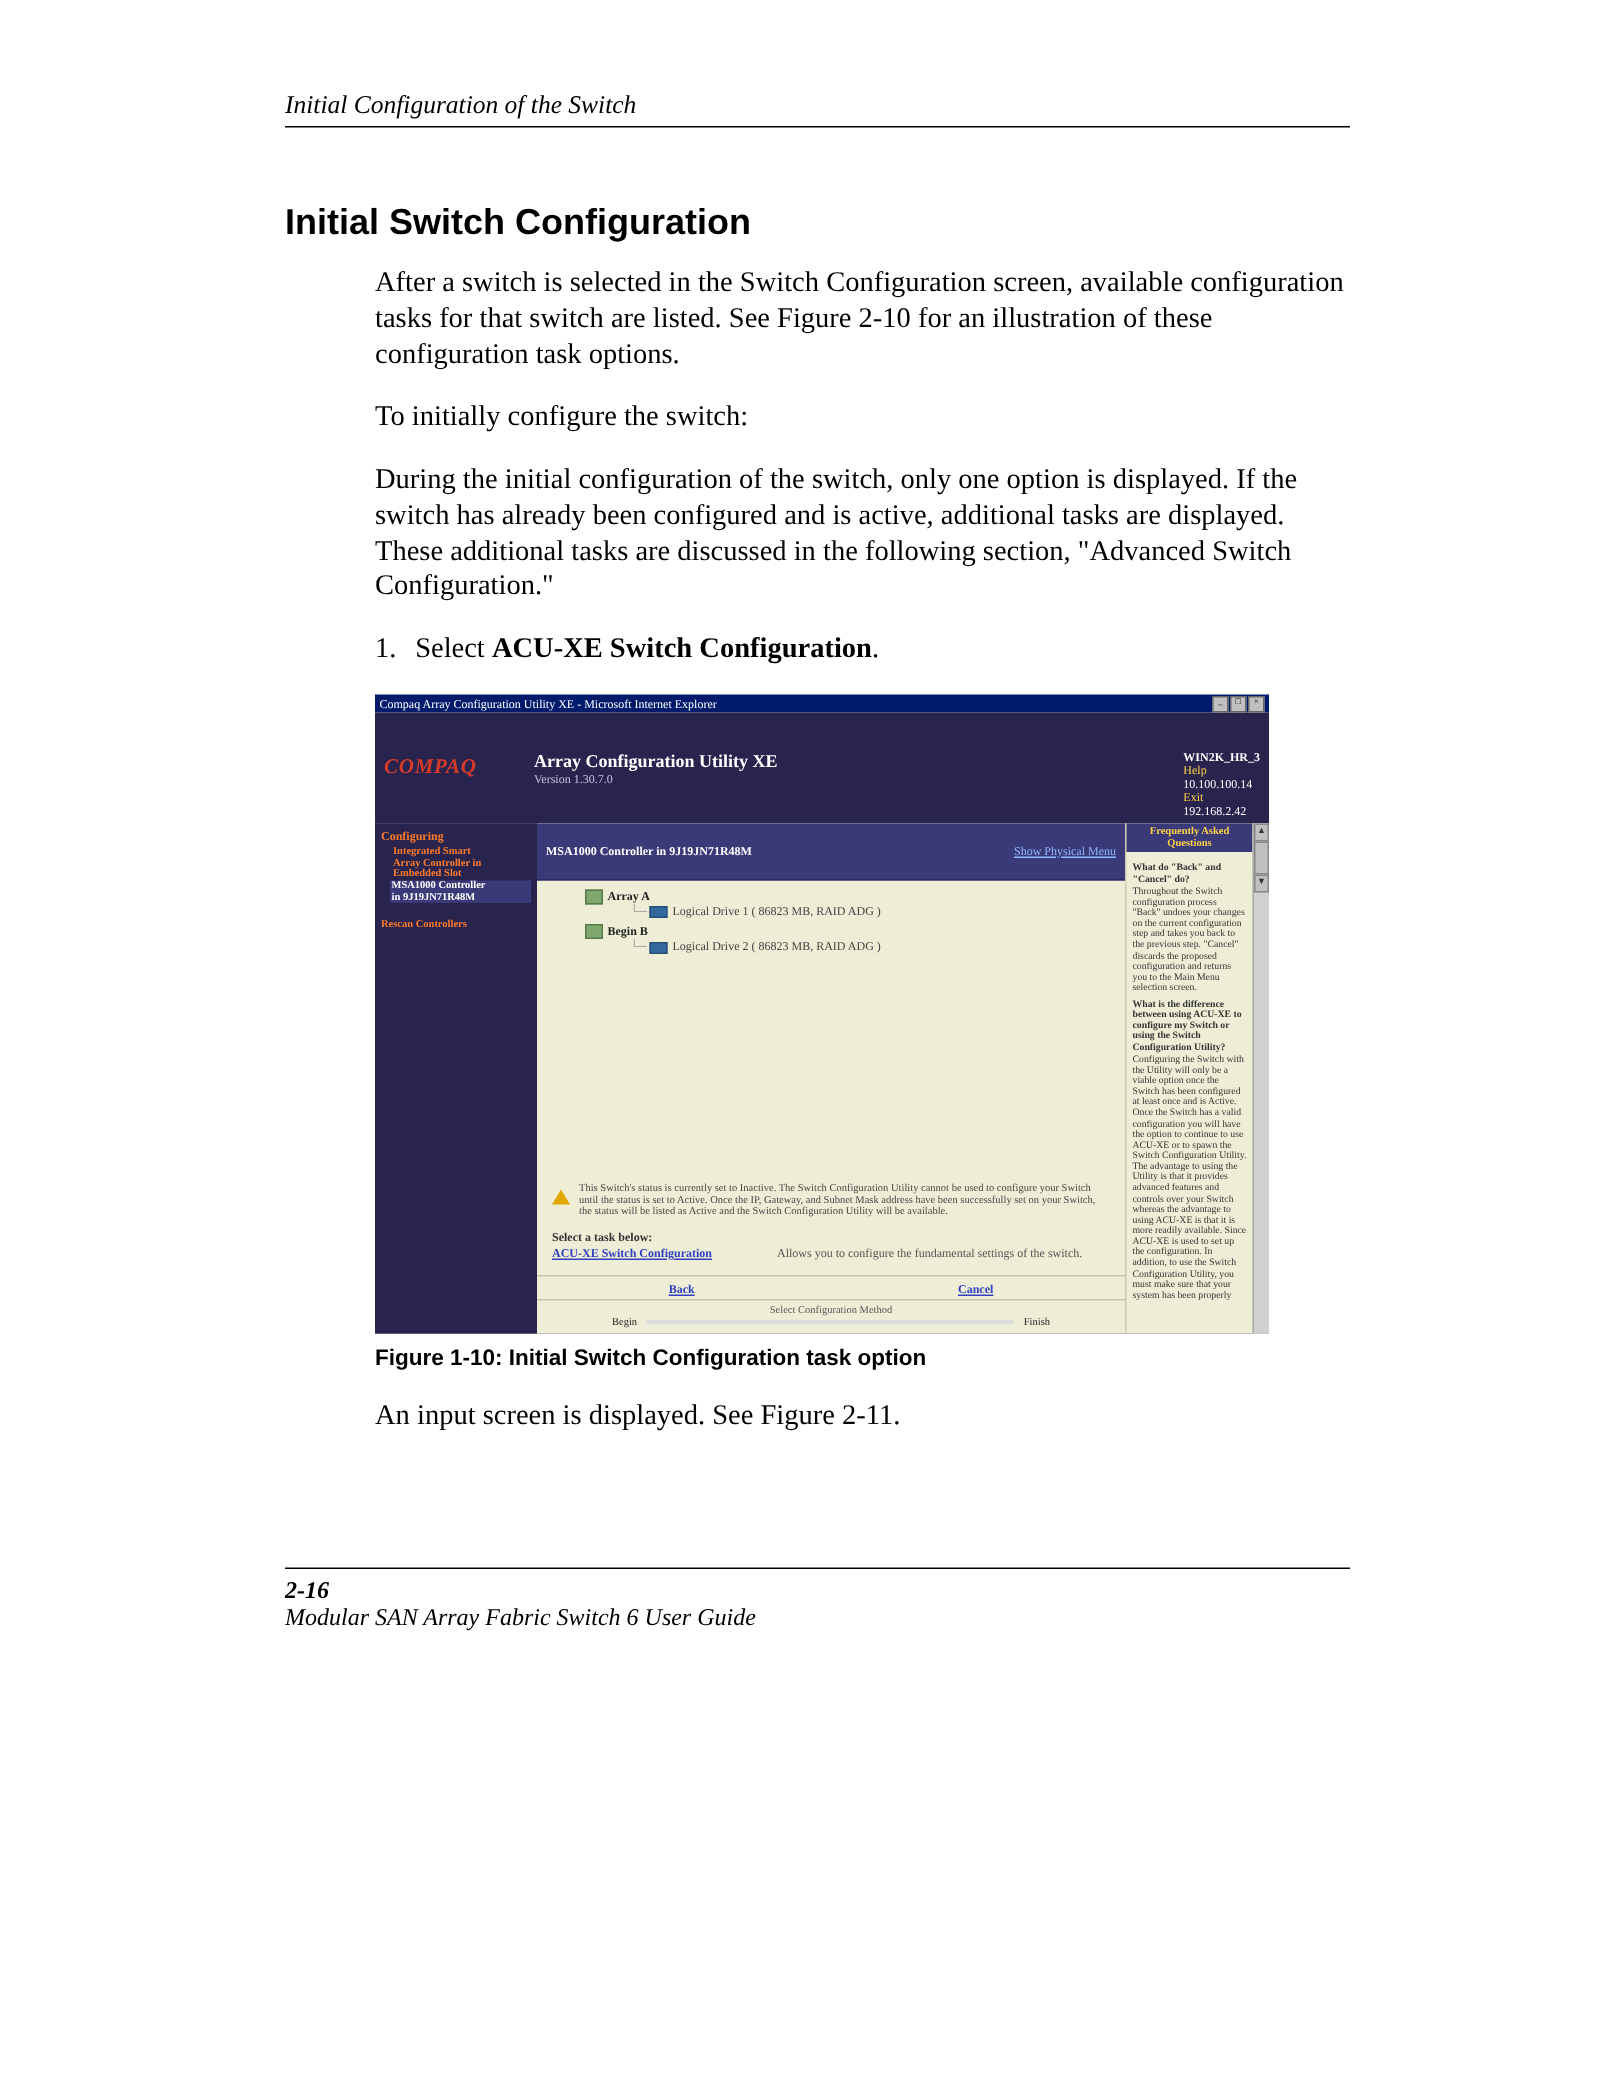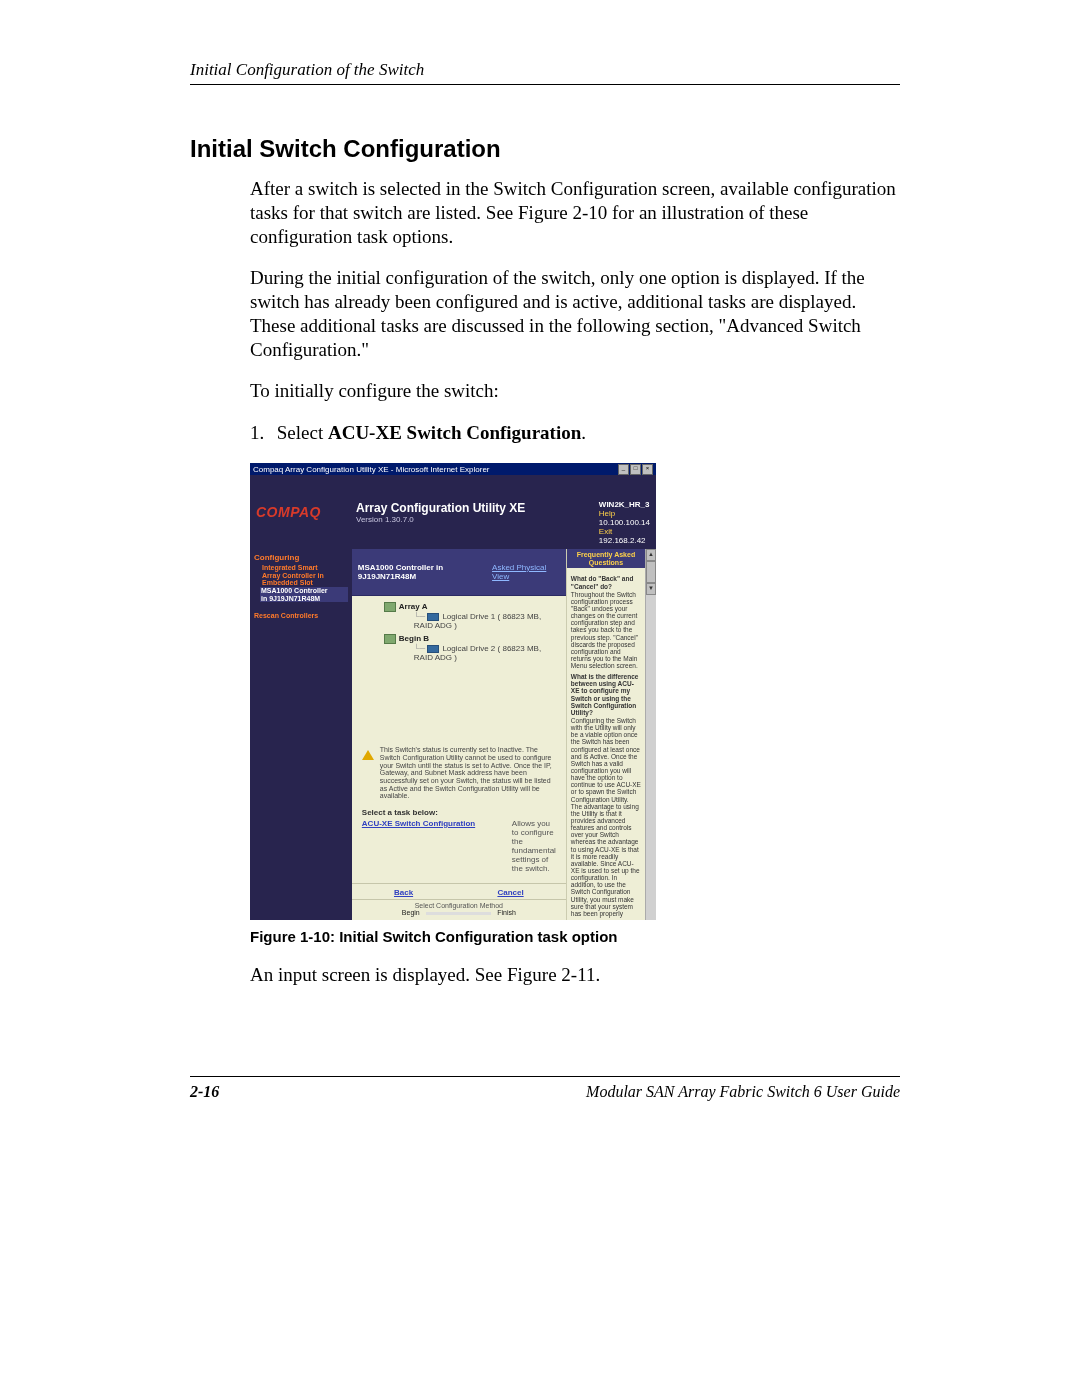--- a/index.html
+++ b/index.html
@@ -40,22 +40,22 @@
   .step {
     margin-left: 60px;
     font-size: 19px;
   }
   .step .num { display:inline-block; width: 22px; }
   .step .bold { font-weight: 700; }
 
   
   .fig-wrap {
     margin: 12px 0 8px 60px;
-    width: 406px;
-    font-family: Liberation Sans, sans-serif;
+    width: 596px;
+    font-family: Liberation Serif, serif;
   }
   .ie-titlebar {
     background: #001a6c;
     color: #fff;
     font-size: 8px;
     padding: 1px 3px;
     display: flex;
     align-items: center;
     justify-content: space-between;
     height: 10px;
@@ -193,34 +193,35 @@
 
   .footer {
     position: relative;
     margin: 90px 0 0 0;
     border-top: 1.5px solid #000;
     padding-top: 6px;
     display:flex;
     justify-content: space-between;
     font-style: italic;
     font-size: 16px;
+    flex-direction: column;
   }
   .footer .pn { font-weight:700; }
 </style>
 </head>
 <body>
 
 <div class="page">
   <div class="header-line">Initial Configuration of the Switch</div>
 
   <h1 class="section-title">Initial Switch Configuration</h1>
 
   <p class="body-text indent">After a switch is selected in the Switch Configuration screen, available configuration tasks for that switch are listed. See Figure 2-10 for an illustration of these configuration task options.</p>
+  <p class="body-text indent">To initially configure the switch:</p>
   <p class="body-text indent">During the initial configuration of the switch, only one option is displayed. If the switch has already been configured and is active, additional tasks are displayed. These additional tasks are discussed in the following section, "Advanced Switch Configuration."</p>
-  <p class="body-text indent">To initially configure the switch:</p>
 
   <p class="step">
     <span class="num">1.</span>
     <span>Select </span><span class="bold">ACU-XE Switch Configuration</span><span>.</span>
   </p>
 
   <div class="fig-wrap">
     <div class="ie-titlebar">
       <span>Compaq Array Configuration Utility XE - Microsoft Internet Explorer</span>
       <span class="ie-ctrl">
@@ -256,21 +257,21 @@
         <div class="item2 sel">
           <span>MSA1000 Controller</span><br>
           <span>in 9J19JN71R48M</span>
         </div>
         <div class="rescan">Rescan Controllers</div>
       </div>
 
       <div class="center-col">
         <div class="panel-hdr">
           <span>MSA1000 Controller in 9J19JN71R48M</span>
-          <span class="link">Asked Physical View</span>
+          <span class="link">Show Physical Menu</span>
         </div>
         <div class="tree">
           <div class="node"><span class="tree-icon"></span><span>Array A</span></div>
           <div class="leaf"><span class="tree-line">└─</span> <span class="drive-icon"></span><span>Logical Drive 1 ( 86823 MB, RAID ADG )</span></div>
           <div class="node" style="margin-top:4px"><span class="tree-icon"></span><span>Begin B</span></div>
           <div class="leaf"><span class="tree-line">└─</span> <span class="drive-icon"></span><span>Logical Drive 2 ( 86823 MB, RAID ADG )</span></div>
         </div>
         <div class="spacer"></div>
         <div class="warn-block">
           <div class="warn-icon"></div>

